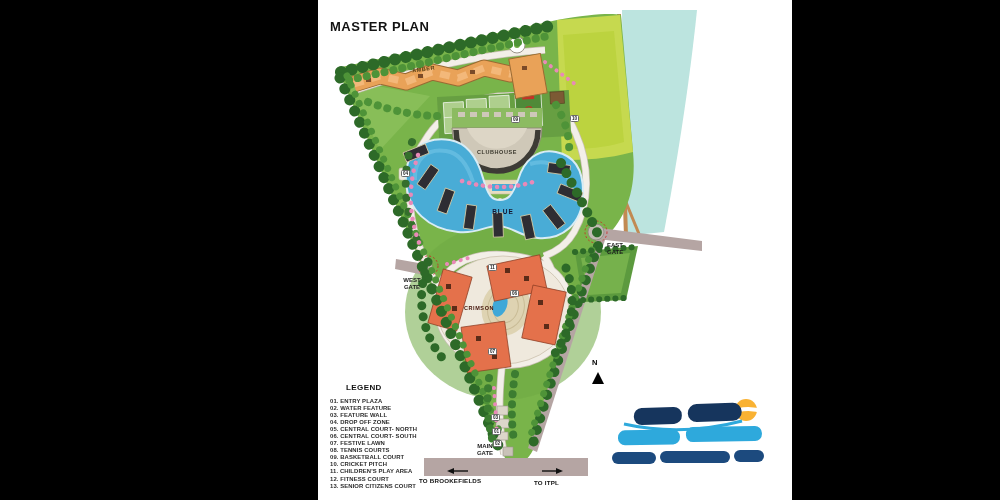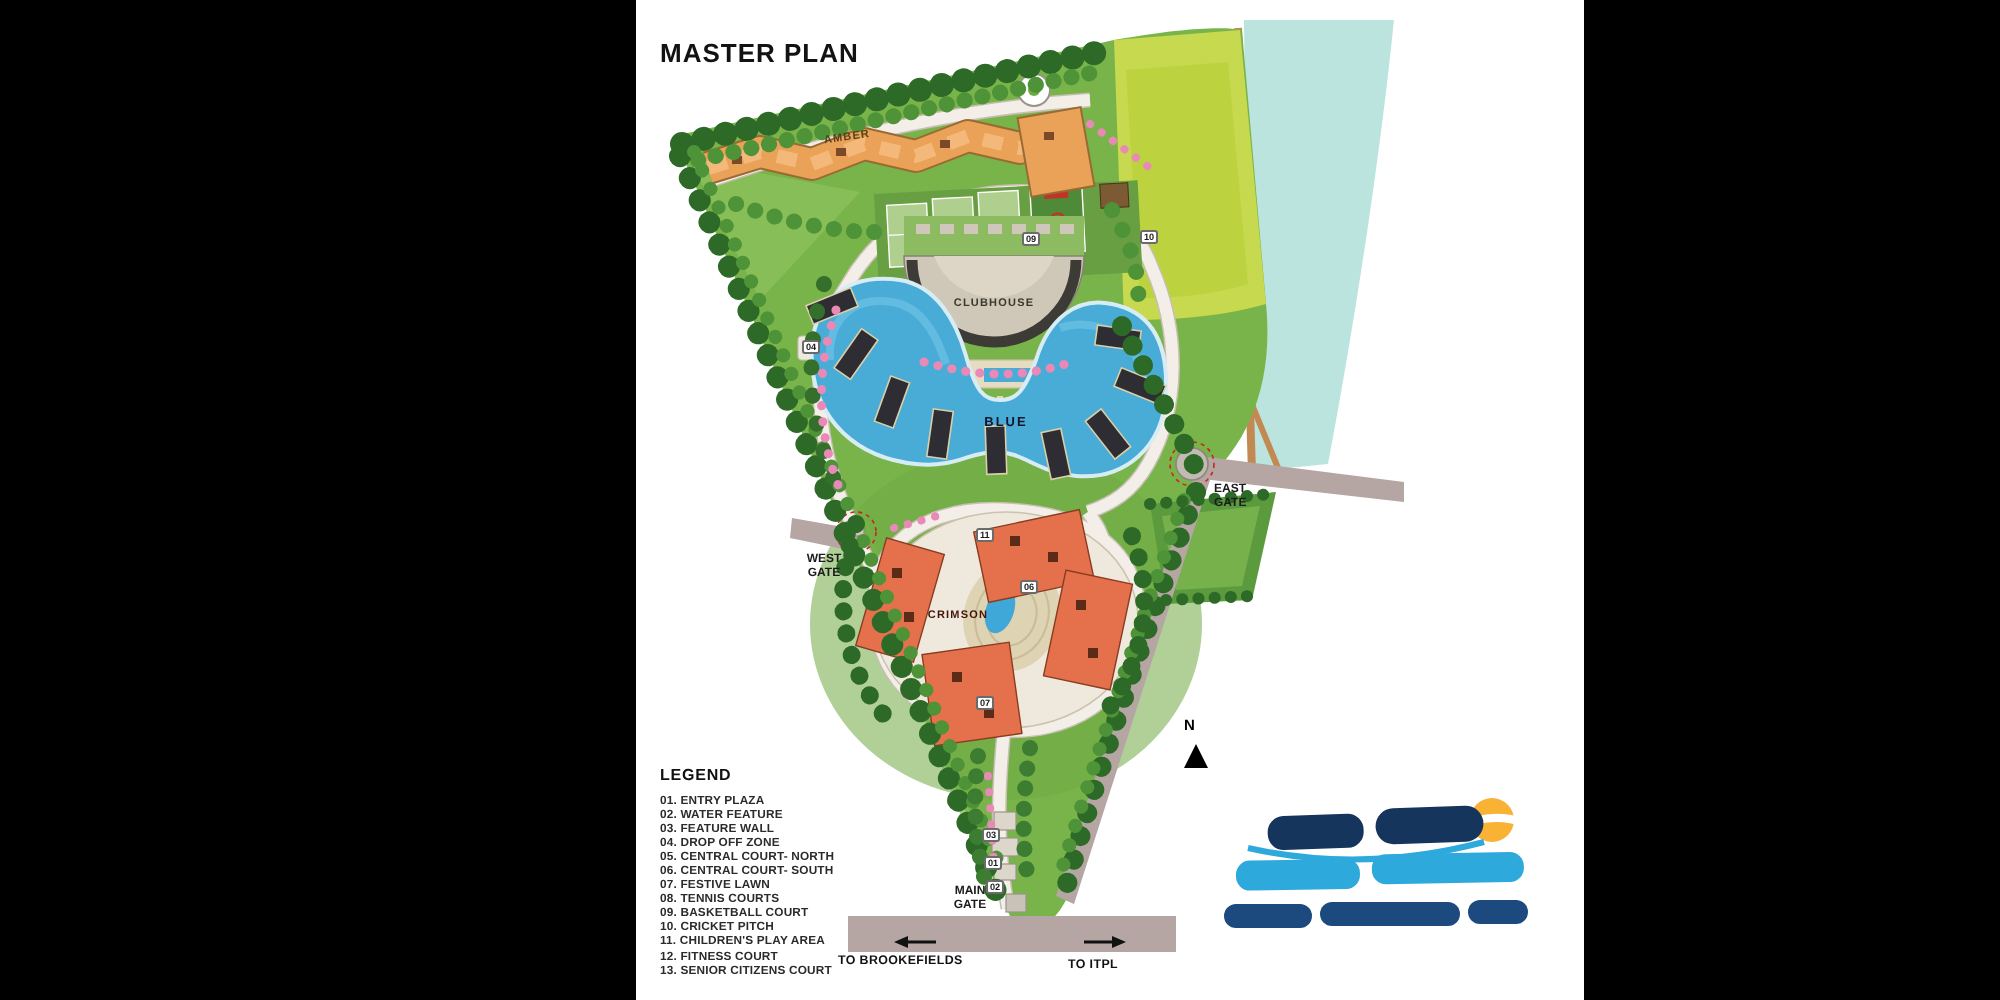--- a/index.html
+++ b/index.html
@@ -17,21 +17,21 @@
   .crimson-lbl{left:460px;top:305px;width:38px;text-align:center;font-size:5.5px;color:#43140a;}
   .gate{font-size:6px;line-height:6.6px;color:#1c1c1c;}
   .westgate{left:398px;top:277px;width:28px;text-align:center;}
   .eastgate{left:607px;top:242px;width:28px;text-align:left;}
   .maingate{left:471px;top:443px;width:28px;text-align:center;}
   .north-n{left:592px;top:358px;font-size:7.5px;color:#000;}
   .dir{font-size:6.2px;color:#111;letter-spacing:.2px;}
   .to-left{left:419px;top:477px;}
   .to-right{left:534px;top:479px;}
   .legend{position:absolute;left:330px;top:383px;width:120px;color:#222;}
-  .legend h4{margin:0 0 6px 0;font-size:8px;letter-spacing:.4px;color:#111;}
+  .legend h4{margin:0 0 6px 16px;font-size:8px;letter-spacing:.4px;color:#111;}
   .legend ul{margin:0;padding:0;list-style:none;}
   .legend li{font-size:5.9px;line-height:7.05px;font-weight:bold;color:#2b2b2b;letter-spacing:.1px;}
   .badge{position:absolute;font-size:4.6px;line-height:5.4px;font-weight:bold;color:#1a1a1a;
          background:#ffffff;border:0.5px solid #6b6b6b;border-radius:1.5px;padding:0 1px;}
 </style>
 </head>
 <body>
 
 <div class="stage">
   <div class="panel"></div>

